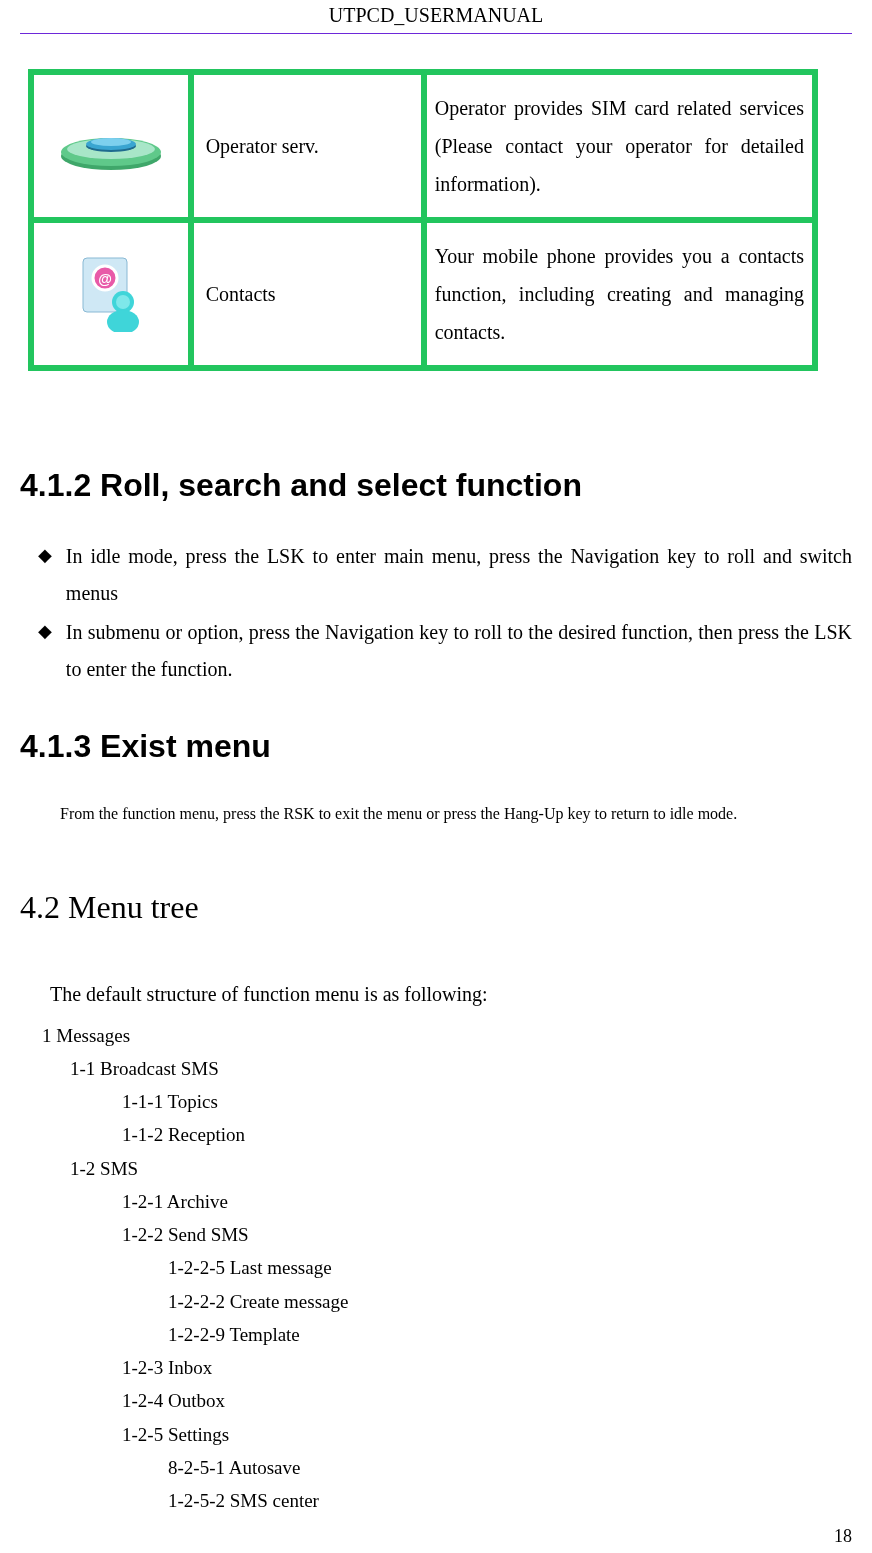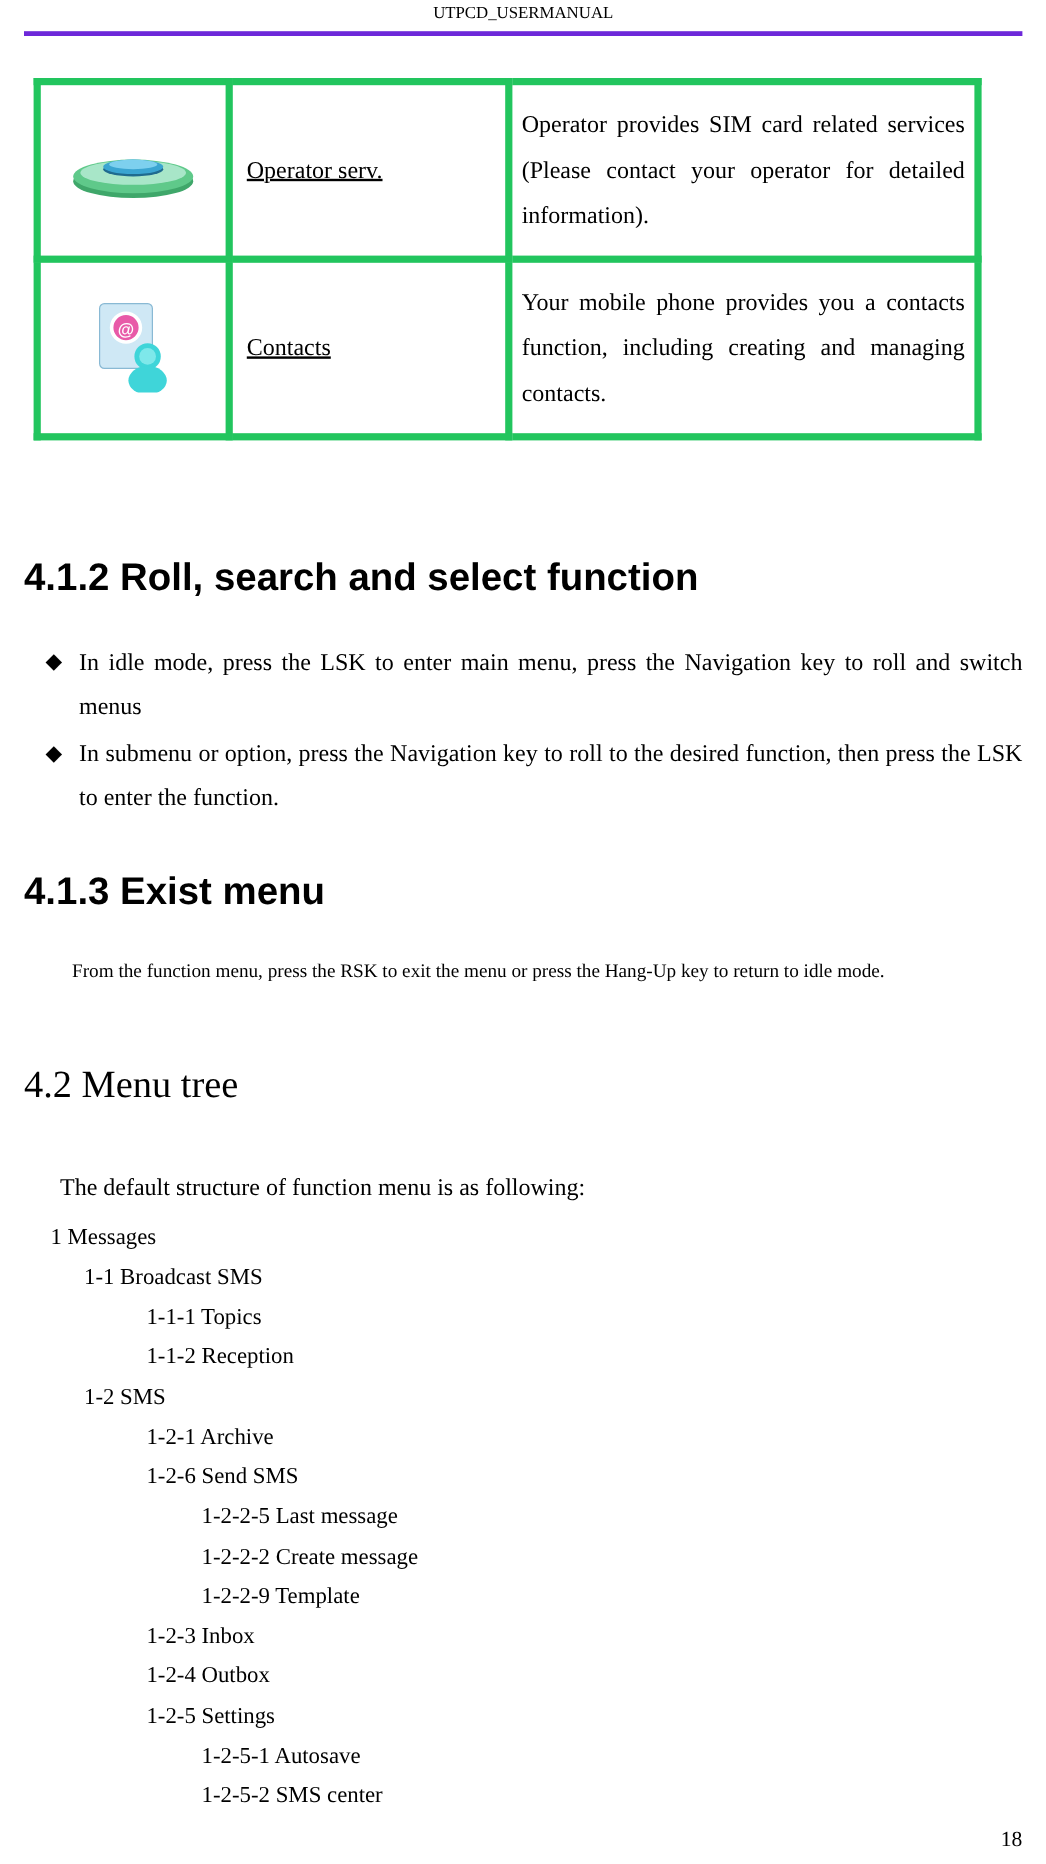--- a/index.html
+++ b/index.html
@@ -12,23 +12,23 @@
       width: 872px;
       background: white;
       color: black;
       position: relative;
     }
     .page {
       padding: 0 20px 40px 20px;
     }
     .header-title {
       text-align: center;
-      font-size: 14px;
+      font-size: 20px;
       padding: 4px 0 6px 0;
-      border-bottom: 4px solid #6d28d9;
+      border-bottom: 1px solid #6d28d9;
     }
     .table-container {
       margin-top: 35px;
       margin-left: 8px;
     }
     table {
       border-collapse: collapse;
       width: 790px;
     }
     td {
@@ -37,21 +37,20 @@
       vertical-align: middle;
       font-size: 20px;
     }
     td.col1 {
       width: 160px;
       text-align: center;
     }
     td.col2 {
       width: 235px;
       padding-left: 12px;
-      text-decoration: underline;
     }
     td.col3 {
       width: 395px;
       text-align: justify;
       line-height: 1.9;
       padding: 14px 8px;
     }
     .icon-svg {
       width: 110px;
       height: 60px;
@@ -188,25 +187,25 @@
 
   <p class="paragraph2">The default structure of function menu is as following:</p>
 
   <div class="tree">
     <div class="lvl0">1    Messages</div>
     <div class="lvl1">1-1 Broadcast SMS</div>
     <div class="lvl2">1-1-1 Topics</div>
     <div class="lvl2">1-1-2 Reception</div>
     <div class="lvl1">1-2 SMS</div>
     <div class="lvl2">1-2-1 Archive</div>
-    <div class="lvl2">1-2-6 Send SMS</div>
+    <div class="lvl2">1-2-2 Send SMS</div>
     <div class="lvl3">1-2-2-5 Last message</div>
     <div class="lvl3">1-2-2-2 Create message</div>
     <div class="lvl3">1-2-2-9 Template</div>
     <div class="lvl2">1-2-3 Inbox</div>
     <div class="lvl2">1-2-4 Outbox</div>
     <div class="lvl2">1-2-5 Settings</div>
-    <div class="lvl3">1-2-5-1 Autosave</div>
+    <div class="lvl3">8-2-5-1 Autosave</div>
     <div class="lvl3">1-2-5-2 SMS center</div>
   </div>
 
   <div class="page-number">18</div>
 </div>
 
 </body></html>

